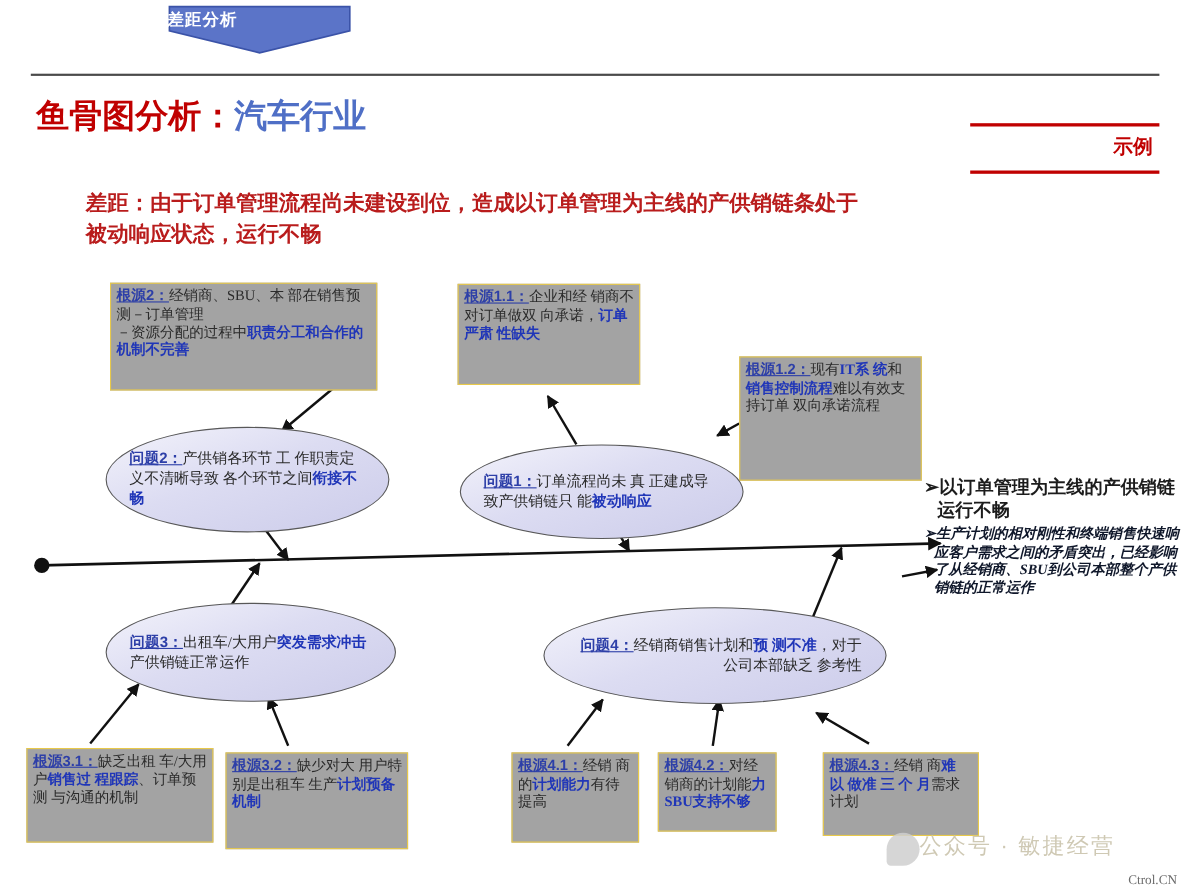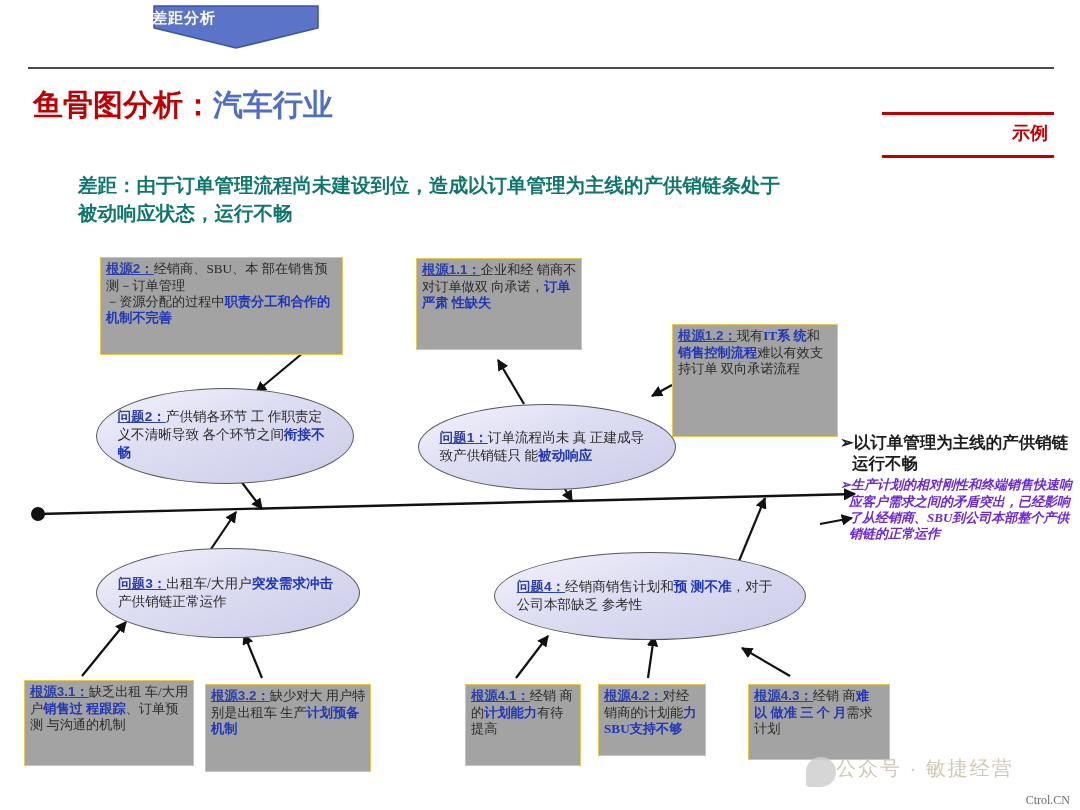--- a/index.html
+++ b/index.html
@@ -42,21 +42,21 @@
   .example-box .bar.top{ top:0; }
   .example-box .bar.bot{ bottom:0; }
   .example-box .txt{
     position:absolute; left:0; right:6px; top:9px; text-align:right;
     color:#c00000; font-size:18px; font-weight:bold;
     font-family:"Liberation Sans","DejaVu Sans",sans-serif;
   }
 
   .gap-text{
     position:absolute; left:78px; top:172px; width:790px;
-    font-size:19.5px; font-weight:bold; color:#0f766e; line-height:1.45;
+    font-size:19.5px; font-weight:bold; color:#b91c1c; line-height:1.45;
   }
 
   
   .bones{ position:absolute; left:0; top:0; width:1080px; height:810px; }
 
   
   .rbox{
     position:absolute;
     background:#a3a3a3;
     border:1.6px solid #e8c94a;
@@ -97,21 +97,21 @@
   .concl{
     position:absolute; left:840px; top:432px; width:232px;
   }
   .concl .c1{
     font-size:16.5px; font-weight:bold; line-height:1.28; color:#1c1c1c;
     text-indent:-12px; padding-left:12px;
   }
   .concl .c2{
     margin-top:3px;
     font-size:13px; font-style:italic; font-weight:bold;
-    line-height:1.26; color:#6d28d9;
+    line-height:1.26; color:#0f172a;
     text-indent:-9px; padding-left:9px;
   }
 
   
   .wm-logo{
     position:absolute; left:806px; top:757px; width:30px; height:30px;
     background:#cfcfcf; border-radius:50% 50% 50% 4px; opacity:.85;
   }
   .wm-text{
     position:absolute; left:836px; top:755px;
@@ -228,21 +228,21 @@
     </div>
   </div>
 
   <div class="ellipse" style="left:96px; top:548px; width:264px; height:90px;">
     <div class="inner">
       <span class="hd">问题3：</span><span>出租车/大用户</span><span class="em">突发需求冲击</span><span>产供销链正常运作</span>
     </div>
   </div>
 
   <div class="ellipse" style="left:494px; top:552px; width:312px; height:88px;">
-    <div class="inner" style="width:86%;">
+    <div class="inner" style="width:86%;text-align:right;">
       <span class="hd">问题4：</span><span>经销商销售计划和</span><span class="em">预 测不准</span><span>，对于公司本部缺乏 参考性</span>
     </div>
   </div>
 
   <div class="concl">
     <div class="c1"><span>➢</span><span>以订单管理为主线的产供销链运行不畅</span></div>
     <div class="c2"><span>➢</span><span>生产计划的相对刚性和终端销售快速响应客户需求之间的矛盾突出，已经影响了从经销商、SBU到公司本部整个产供销链的正常运作</span></div>
   </div>
 
   <div class="wm-logo"></div>

